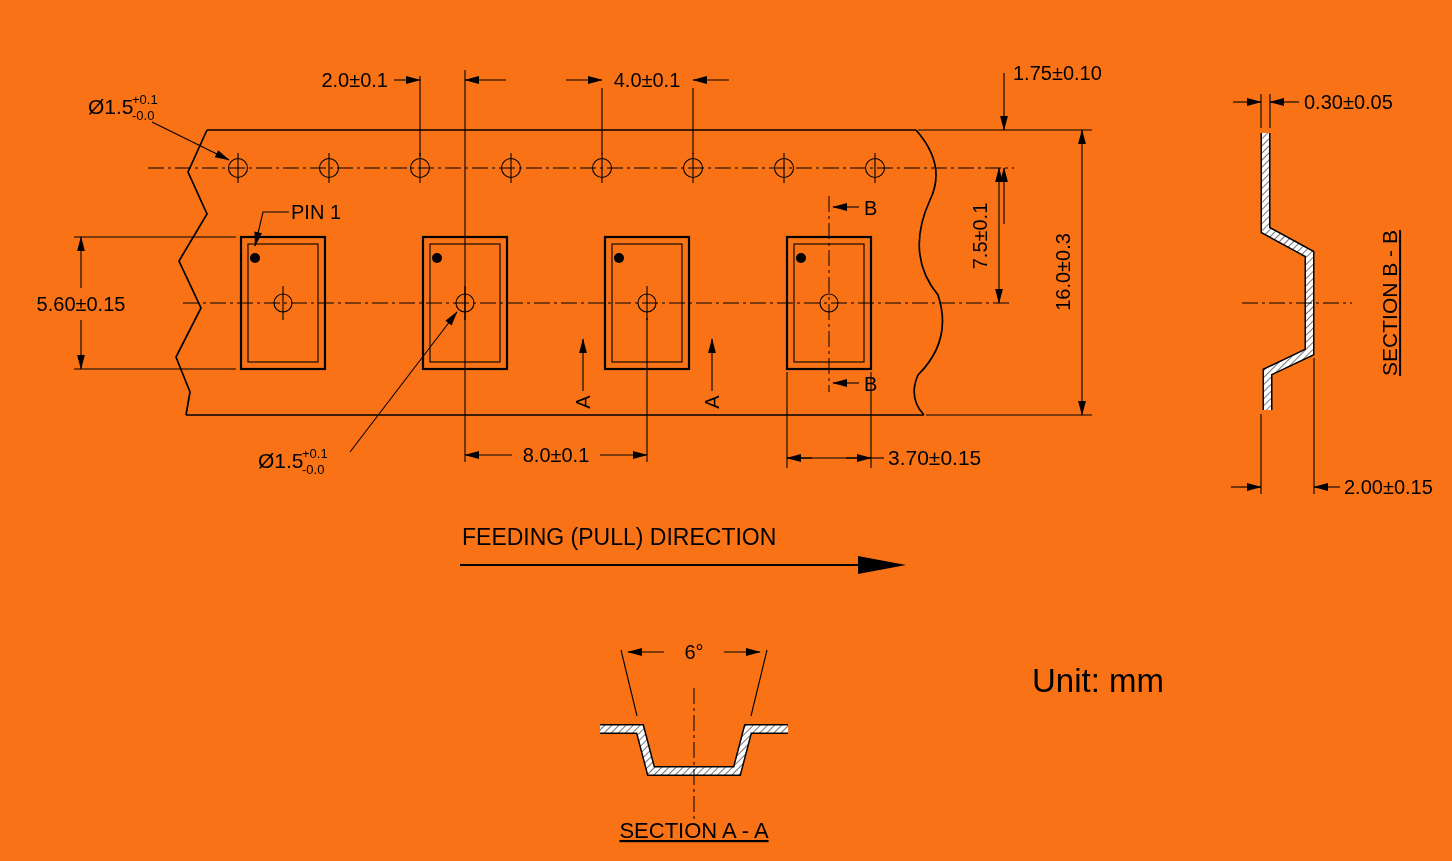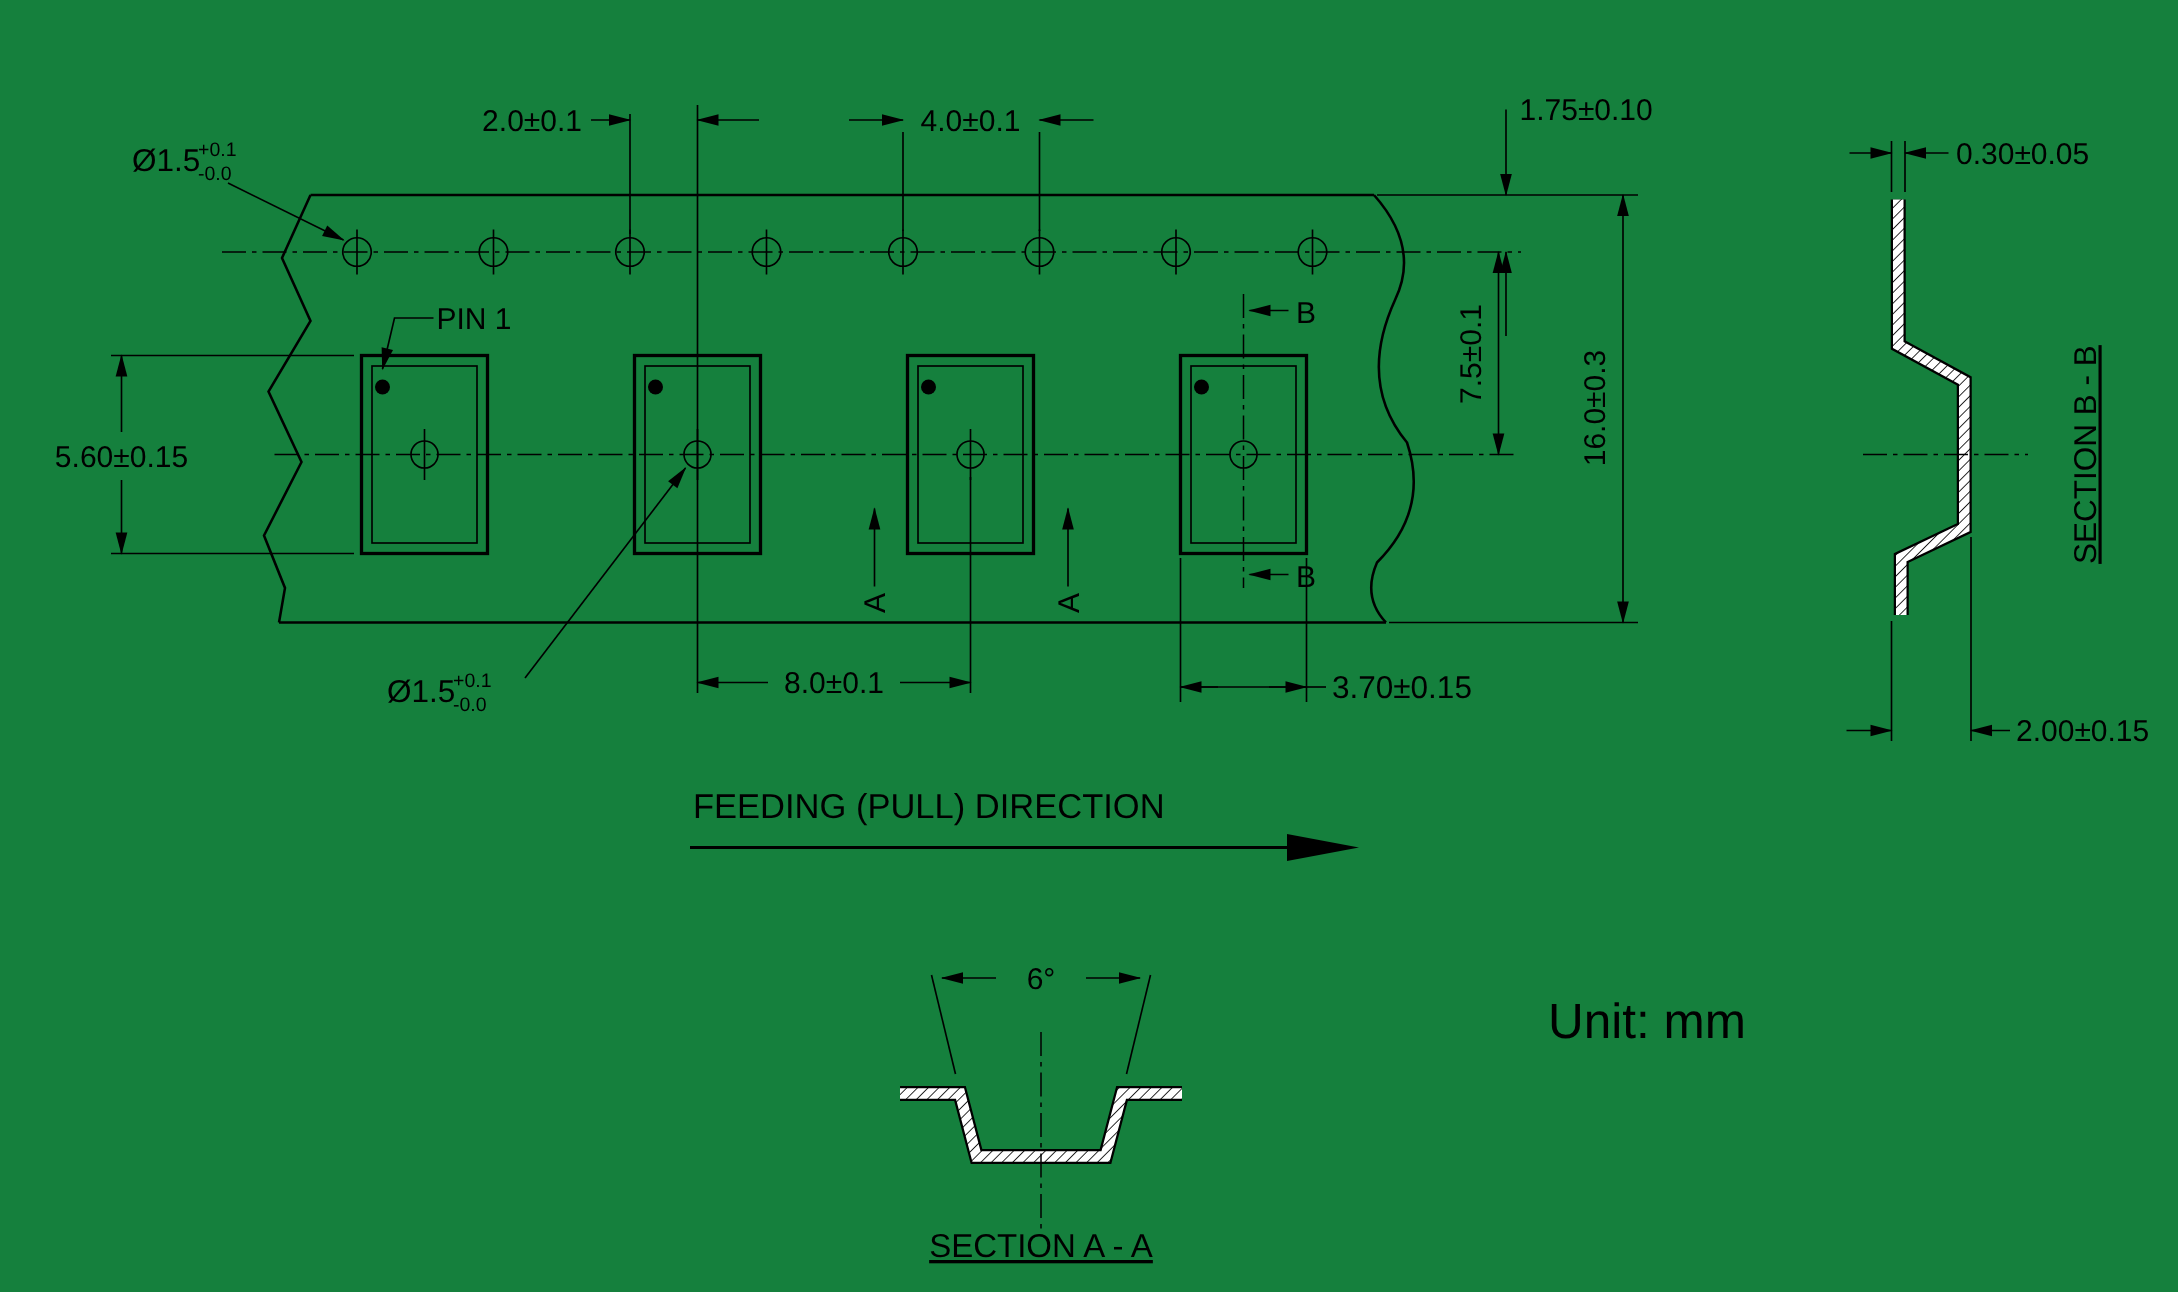--- a/index.html
+++ b/index.html
@@ -1,16 +1,16 @@
 <!DOCTYPE html>
 <html><head>
 <meta charset="utf-8">
 <style>
   html,body{margin:0;padding:0;background:#fff;}
-  .canvas{width:1452px;height:861px;background:#15803d;position:relative;overflow:hidden;}
+  .canvas{width:1452px;height:861px;background:#f97316;position:relative;overflow:hidden;}
   svg text{font-family:"Liberation Sans","DejaVu Sans",sans-serif;fill:#000;}
   .thin{stroke:#000;stroke-width:1.1;fill:none;}
   .med{stroke:#000;stroke-width:1.7;fill:none;}
   .thick{stroke:#000;stroke-width:2.2;fill:none;}
   .cl{stroke:#000;stroke-width:1;fill:none;stroke-dasharray:16 4 3 4;}
   .profileOutline{stroke:#000;stroke-width:10;fill:none;stroke-linejoin:miter;}
   .profileHatch{stroke:url(#hatch);stroke-width:7;fill:none;stroke-linejoin:miter;}
 </style>
 </head>
 <body>

